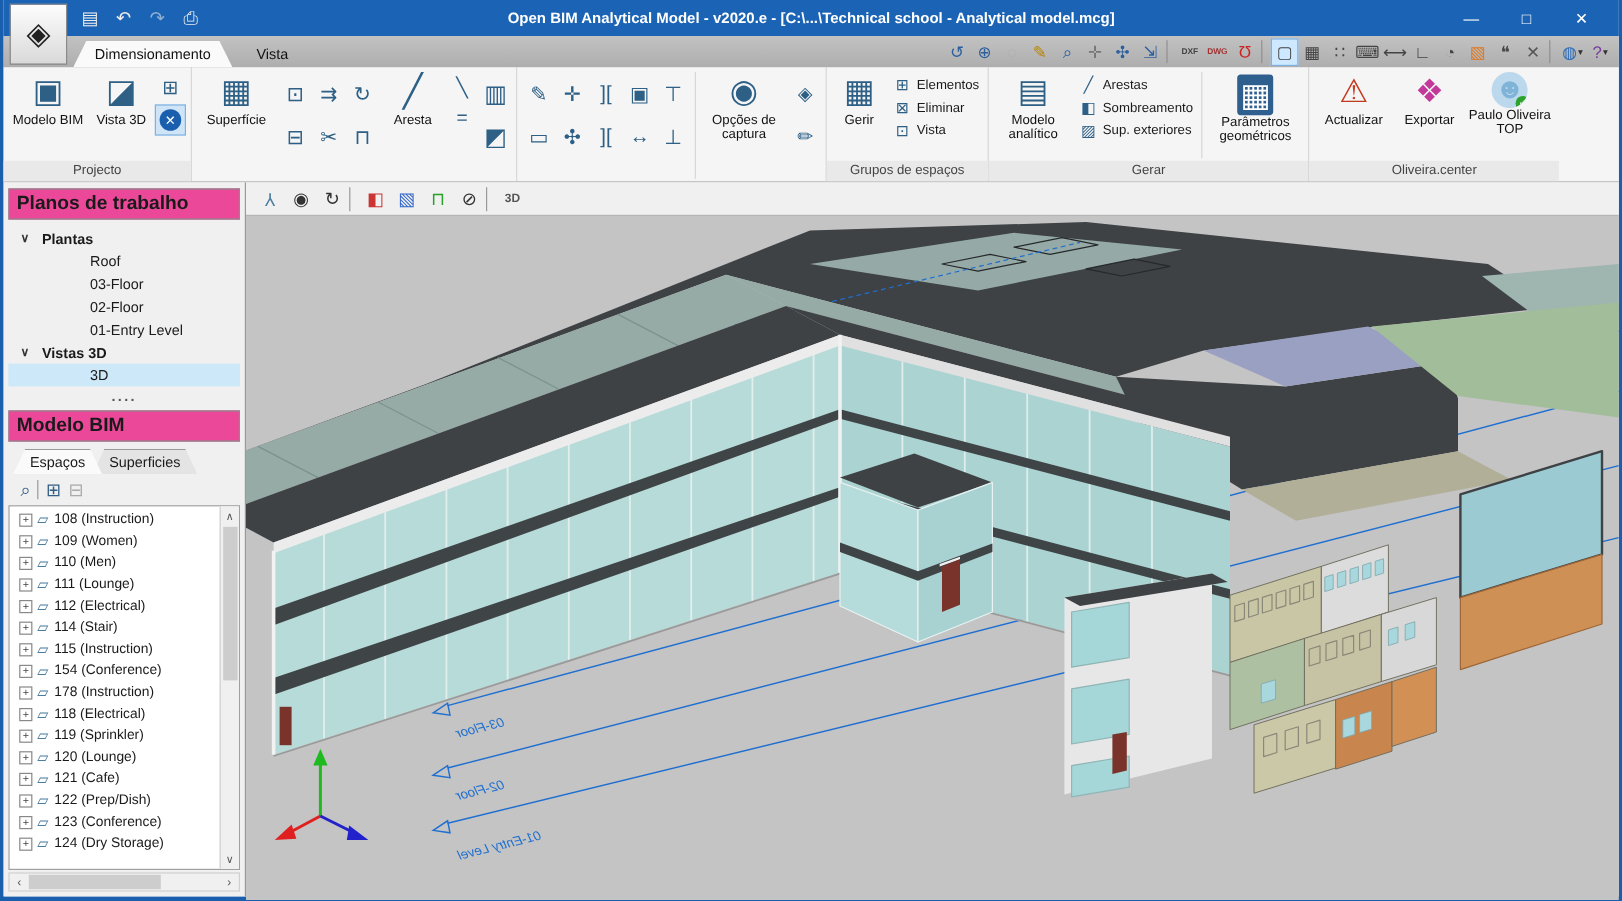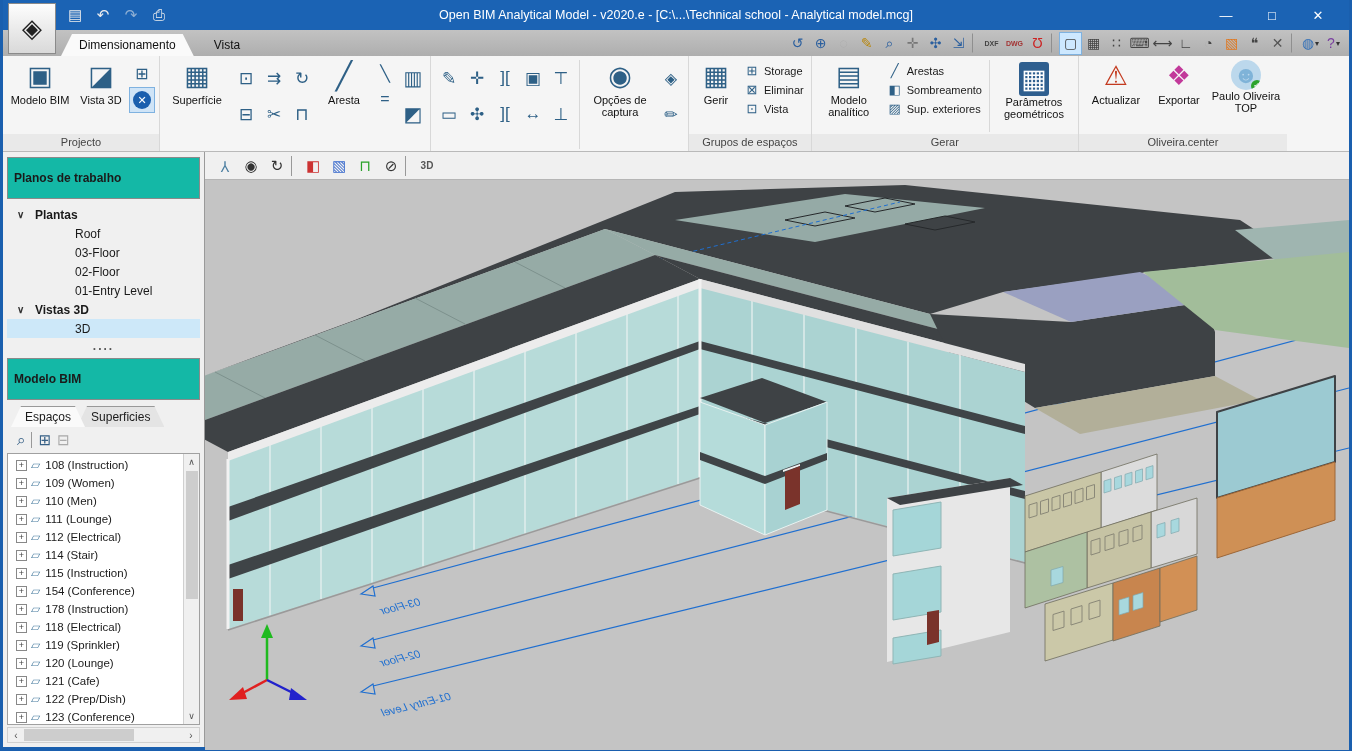--- a/index.html
+++ b/index.html
@@ -2,21 +2,21 @@
 <html><head>
 <meta charset="utf-8">
 <style>
   * { margin:0; padding:0; box-sizing:border-box; }
   html,body { width:1352px; height:751px; overflow:hidden; }
   body { font-family:"Liberation Sans", sans-serif; font-size:12px; color:#1a1a1a; background:#888; }
   .window { width:1352px; height:751px; border-left:3px solid #1a5fae; border-right:3px solid #1a5fae; border-bottom:4px solid #1a5fae; display:flex; flex-direction:column; background:#f0f0f0; }
 
   
   .title-bar { height:30px; background:#1b63b4; position:relative; display:flex; align-items:center; justify-content:center; flex:none; }
-  .title-text { color:#fff; font-weight:normal; font-size:12.5px; }
+  .title-text { color:#fff; font-weight:bold; font-size:12.5px; }
   .app-button { position:absolute; left:5px; top:3px; width:48px; height:51px; background:linear-gradient(#fdfdfd,#d9d9d9); border:1px solid #8a8a8a; z-index:30; display:flex; align-items:center; justify-content:center; font-size:26px; color:#222; }
   .qat { position:absolute; left:60px; top:0; height:30px; display:flex; align-items:center; gap:4px; }
   .qat span { color:#eee; font-size:15px; width:24px; text-align:center; cursor:pointer; }
   .win-controls { position:absolute; right:8px; top:0; height:30px; display:flex; }
   .win-controls span { width:46px; height:30px; color:#fff; display:flex; align-items:center; justify-content:center; font-size:13px; cursor:pointer; }
 
   
   .tab-row { height:26px; background:linear-gradient(#c2c2c2,#aeaeae); display:flex; align-items:flex-end; padding-left:58px; flex:none; position:relative; }
   .rtab { padding:4px 18px 4px 18px; margin-right:2px; clip-path:polygon(11px 0, calc(100% - 11px) 0, 100% 100%, 0 100%); background:transparent; color:#111; cursor:pointer; }
   .rtab.active { background:#fafafa; }
@@ -50,21 +50,21 @@
   .gsep { width:1px; background:#d8d8d8; margin:2px 2px; }
   .calcbg { background:#2f5f8f; color:#fff !important; border-radius:3px; width:30px; height:30px; display:flex; align-items:center; justify-content:center; font-size:18px; margin-top:2px; }
   .warnicon { color:#c33a1f !important; }
   .expicon { color:#c2399a !important; }
   .avatar { width:30px; height:30px; border-radius:50%; background:#bcd8ec; color:#7fb3d8; font-size:24px; line-height:30px; text-align:center; overflow:hidden; position:relative; }
   .avatar i { position:absolute; right:-2px; bottom:-2px; width:12px; height:12px; background:#2ca32c; border-radius:50%; color:#fff; font-size:8px; font-style:normal; line-height:12px; }
 
   
   .main { flex:1; display:flex; min-height:0; }
   .left-panel { width:202px; background:#f0f0f0; border-right:1px solid #9a9a9a; display:flex; flex-direction:column; padding:5px 4px 4px 4px; }
-  .panel-header { border:1px solid #8a8a8a; background:#14b8a6; font-weight:bold; padding:13px 6px; font-size:12px; flex:none; }
+  .panel-header { border:1px solid #8a8a8a; background:#ec4899; font-weight:bold; padding:3px 6px; font-size:16px; flex:none; }
   .tree { padding:6px 0 0 0; flex:none; }
   .trow { height:19px; display:flex; align-items:center; font-size:12px; cursor:pointer; }
   .trow.bold { font-weight:bold; }
   .trow.selected { background:#cde8f9; }
   .trow .chev-icon { width:14px; font-size:10px; color:#333; visibility:hidden; margin-right:4px; }
   .trow.chev .chev-icon { visibility:visible; }
   .dots { text-align:center; color:#555; letter-spacing:2px; height:20px; line-height:16px; font-weight:bold; flex:none; cursor:row-resize; }
   .bim-tabs { display:flex; align-items:flex-end; height:24px; margin-top:3px; padding-left:4px; flex:none; }
   .btab { padding:3px 14px; clip-path:polygon(10px 0, calc(100% - 10px) 0, 100% 100%, 0 100%); background:#e4e4e4; border-top:1px solid #999; font-size:12px; cursor:pointer; margin-right:-8px; }
   .btab.active { background:#fafafa; position:relative; z-index:2; }
@@ -236,21 +236,21 @@
 
     <div class="rgroup">
       <div class="rgroup-body">
         <div class="bigbtn" style="width:46px">
           <span class="bicon">▦</span>
           <span class="blabel">Gerir</span>
         </div>
         <div class="smallcol" style="gap:0">
           <div class="labrow">
             <span class="licon">⊞</span>
-            <span class="ltxt">Storage</span>
+            <span class="ltxt">Elementos</span>
           </div>
           <div class="labrow">
             <span class="licon">⊠</span>
             <span class="ltxt">Eliminar</span>
           </div>
           <div class="labrow">
             <span class="licon">⊡</span>
             <span class="ltxt">Vista</span>
           </div>
         </div>

